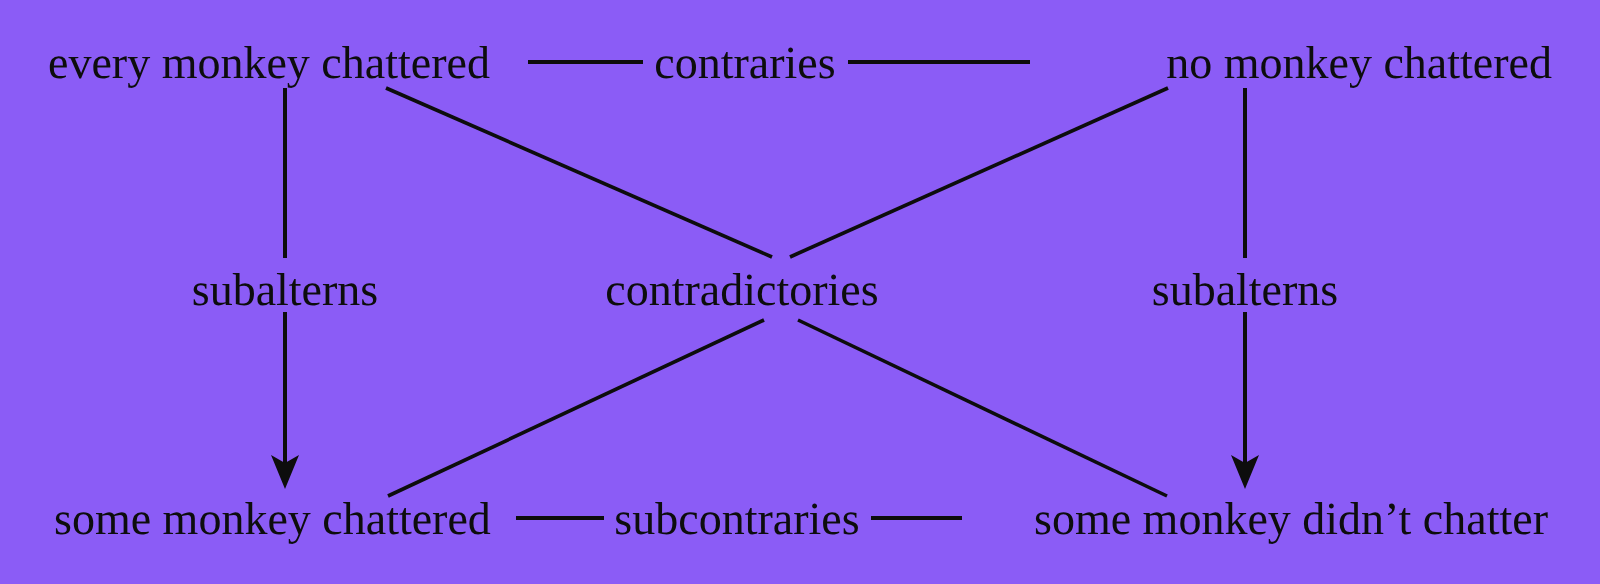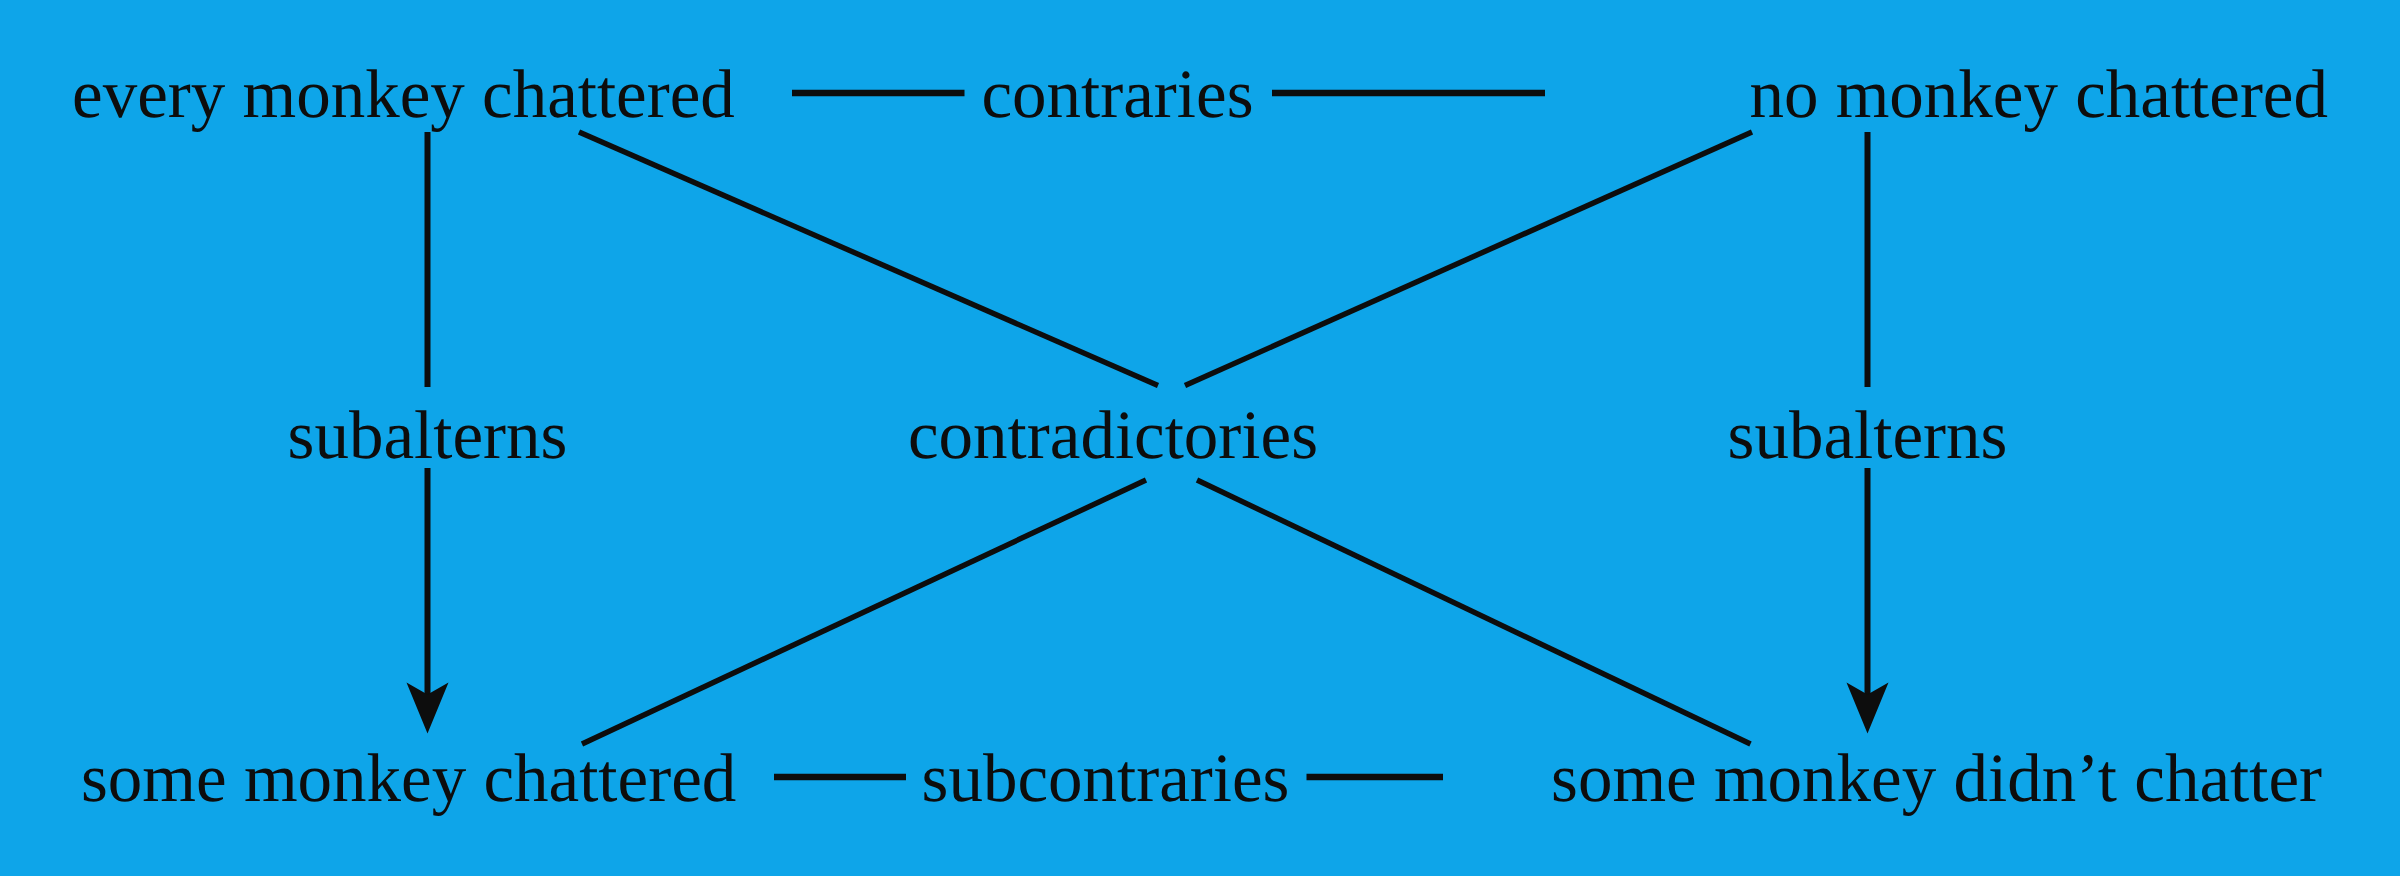--- a/index.html
+++ b/index.html
@@ -4,21 +4,21 @@
 <style>
   html, body {
     margin: 0;
     padding: 0;
     background: #ffffff;
   }
   #diagram-root {
     position: relative;
     width: 1600px;
     height: 584px;
-    background: #0ea5e9;
+    background: #8b5cf6;
     overflow: hidden;
     font-family: "Liberation Serif", "DejaVu Serif", serif;
   }
   #sq-svg {
     position: absolute;
     left: 0;
     top: 0;
     width: 1600px;
     height: 584px;
   }

